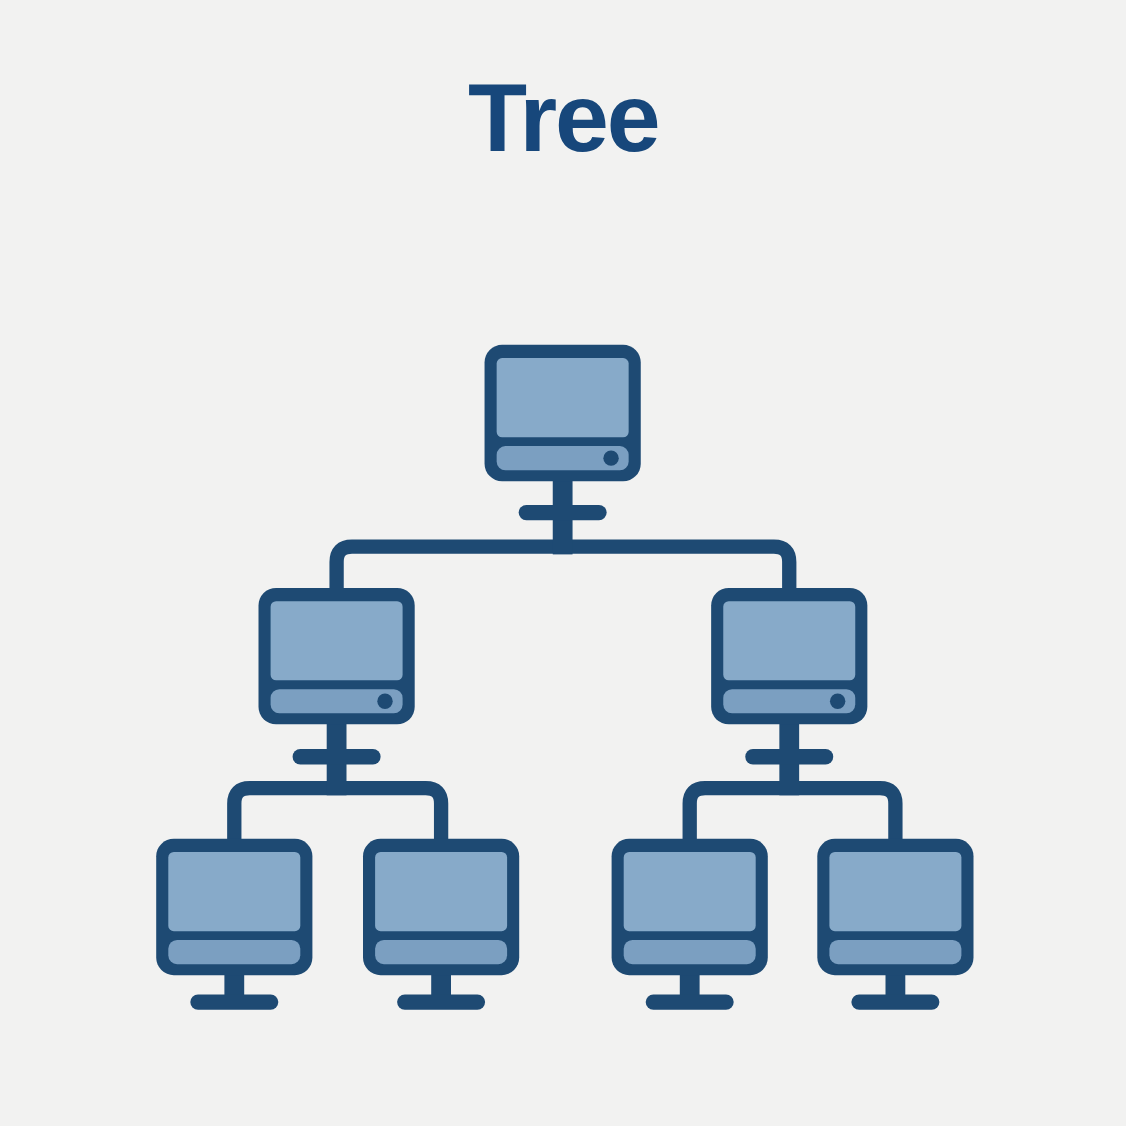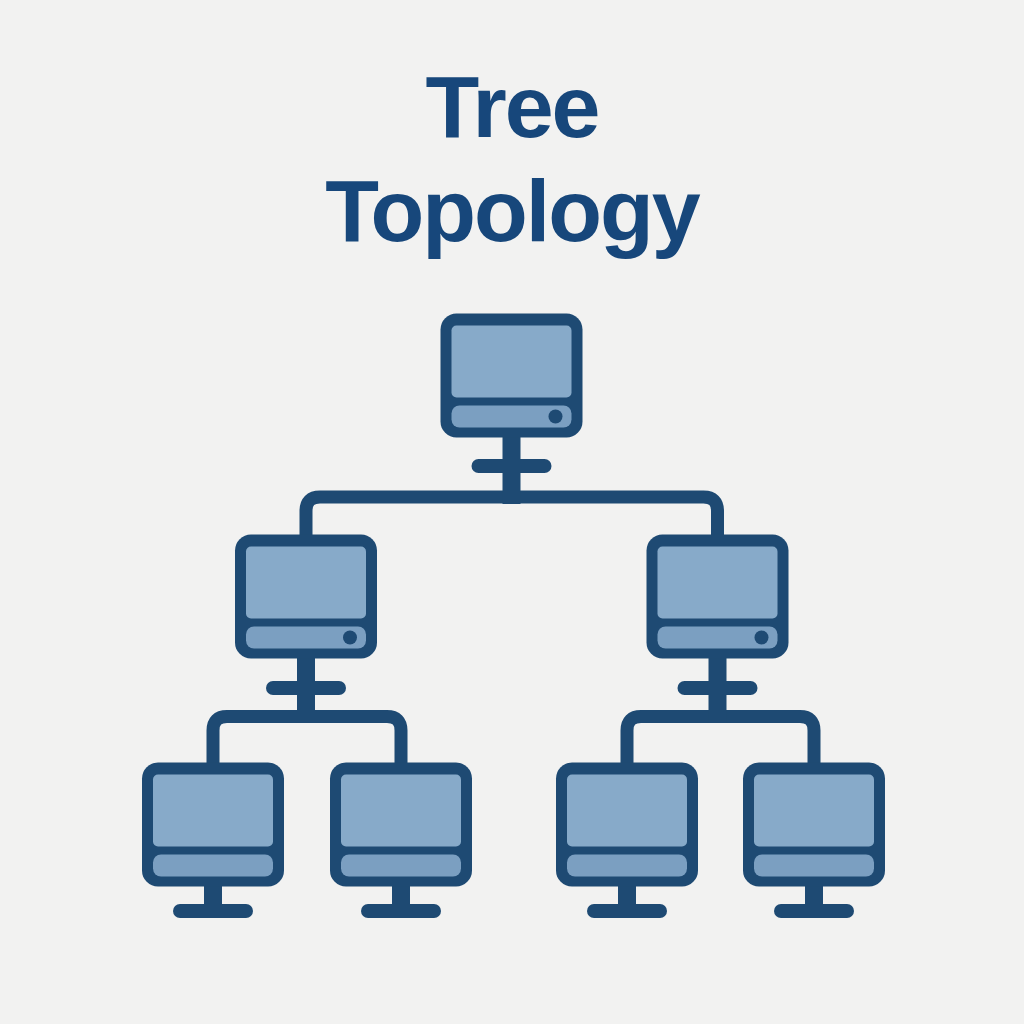--- a/index.html
+++ b/index.html
@@ -41,21 +41,20 @@
     fill: none;
   }
 </style>
 </head>
 <body>
 
 <div class="stage">
 
   <div class="title">
     <div>Tree</div>
-    <div>Topology</div>
   </div>
 
   <svg class="diagram-svg" viewBox="0 0 1024 1024">
     <defs>
 
       <g id="monitor-dot">
         <rect x="-71" y="-62" width="142" height="124" rx="16" class="fill-navy"></rect>
         <rect x="-60" y="-50" width="120" height="72" rx="5" class="fill-screen"></rect>
         <rect x="-60" y="30" width="120" height="22" rx="8" class="fill-bar"></rect>
         <circle cx="44" cy="41" r="7" class="fill-navy"></circle>

